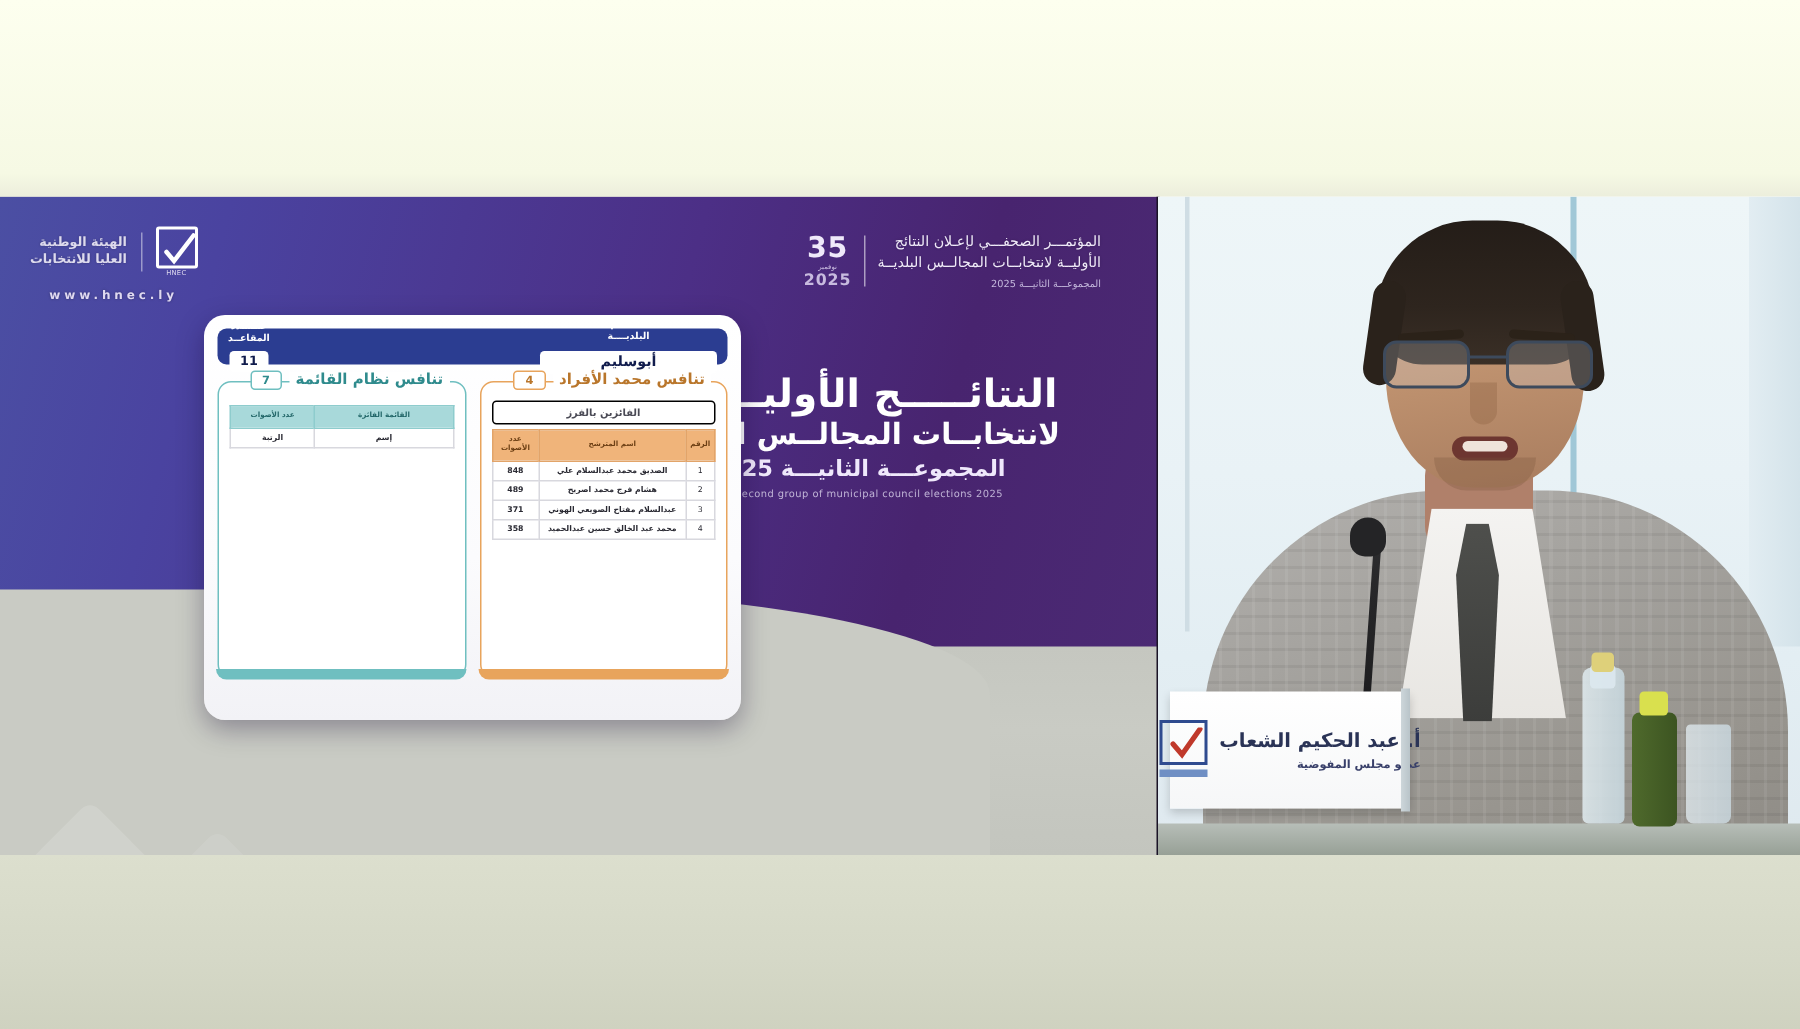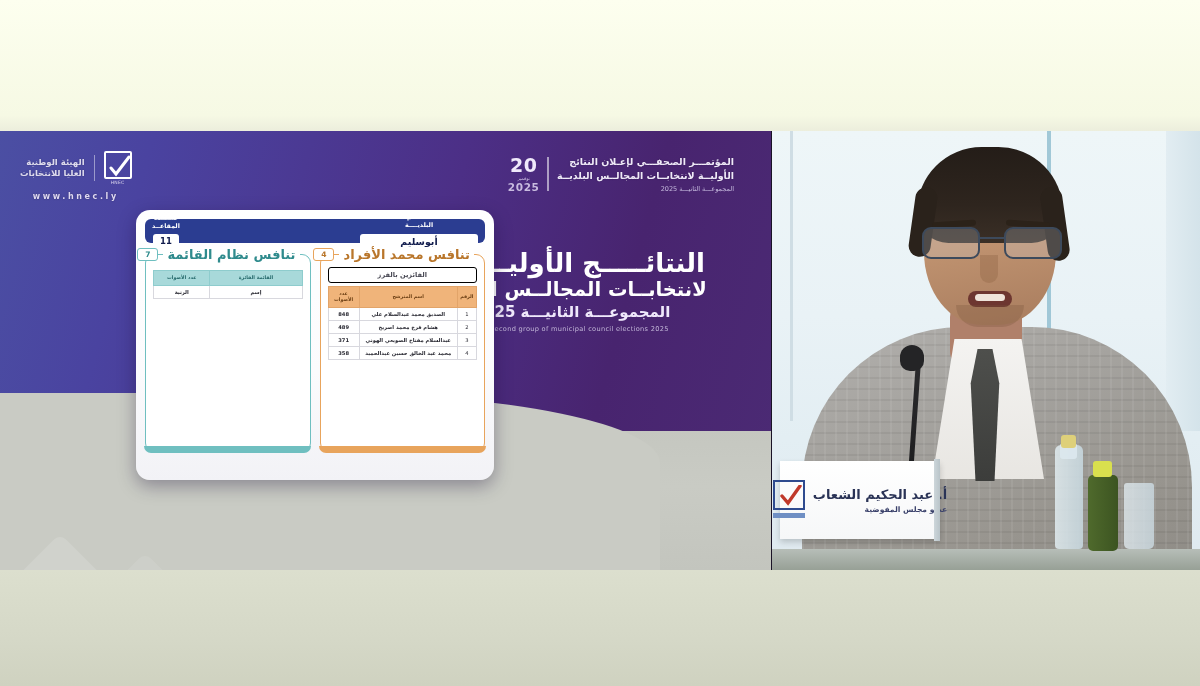--- a/index.html
+++ b/index.html
@@ -81,21 +81,21 @@
     margin-top:3px; text-shadow:0 0 2px rgba(0,0,0,.3);
   }
 
   
   #conf-strip {
     position:absolute; right:38px; top:24px;
     display:flex; align-items:center; gap:8px; direction:rtl;
   }
   #conf-text { text-align:right; direction:rtl; }
   #conf-l1, #conf-l2 {
-    color:#efeaf8; font-size:9.5px; font-weight:700; letter-spacing:.4px;
+    color:#efeaf8; font-size:9.5px; font-weight:400; letter-spacing:.4px;
     line-height:1.5; white-space:nowrap; text-shadow:0 0 2px rgba(0,0,0,.2);
   }
   #conf-l3 {
     color:#c5b9dd; font-size:6.5px; letter-spacing:.3px; line-height:1.6;
     white-space:nowrap;
   }
   #conf-sep { width:1.5px; height:34px; background:rgba(255,255,255,.55); }
   #conf-date { text-align:center; color:#efe9fa; }
   #conf-day { font-size:19px; font-weight:800; line-height:1; letter-spacing:.5px; }
   #conf-mon { font-size:4.6px; letter-spacing:.4px; line-height:1.3; margin-top:1px; color:#cfc2e4; }
@@ -164,21 +164,21 @@
     content:""; position:absolute; left:-1.6px; right:-1.6px; bottom:-1.6px; height:7px;
     background:#6fbfc0; border-bottom-left-radius:9px; border-bottom-right-radius:9px;
   }
 
   .panel-title {
     position:absolute; top:-8px; right:6px; left:6px;
     display:flex; align-items:center; justify-content:flex-start;
     direction:rtl; gap:5px; padding:0 4px;
   }
   .panel-title .pt-text {
-    background:#ffffff; padding:0 4px; font-size:13px; font-weight:700;
+    background:#ffffff; padding:0 4px; font-size:10px; font-weight:700;
     white-space:nowrap;
   }
   .pt-indiv { color:#b9762b; }
   .pt-list  { color:#2f8b8d; }
   .pt-count {
     background:#ffffff; font-size:7.6px; font-weight:800; text-align:center;
     border-radius:3px; padding:1px 7px;
   }
   .ptc-indiv { color:#b9762b; border:1px solid #e8a45c; }
   .ptc-list  { color:#2f8b8d; border:1px solid #6fbfc0; }
@@ -359,21 +359,21 @@
       </div>
 
       <div id="conf-strip">
         <div id="conf-text">
           <div id="conf-l1">المؤتمـــر الصحفـــي لإعـلان النتائج</div>
           <div id="conf-l2">الأوليــة لانتخابــات المجالــس البلديــة</div>
           <div id="conf-l3">المجموعـــة الثانيـــة 2025</div>
         </div>
         <div id="conf-sep"></div>
         <div id="conf-date">
-          <div id="conf-day">20</div>
+          <div id="conf-day">35</div>
           <div id="conf-mon">نوفمبر</div>
           <div id="conf-year">2025</div>
         </div>
       </div>
 
       <div id="big-title">
         <div id="bt-1">النتائـــــج الأوليــــــة</div>
         <div id="bt-2">لانتخابــات المجالــس البلدية</div>
         <div id="bt-3">المجموعـــة الثانيـــة 2025</div>
         <div id="bt-en2">The second group of municipal council elections 2025</div>

